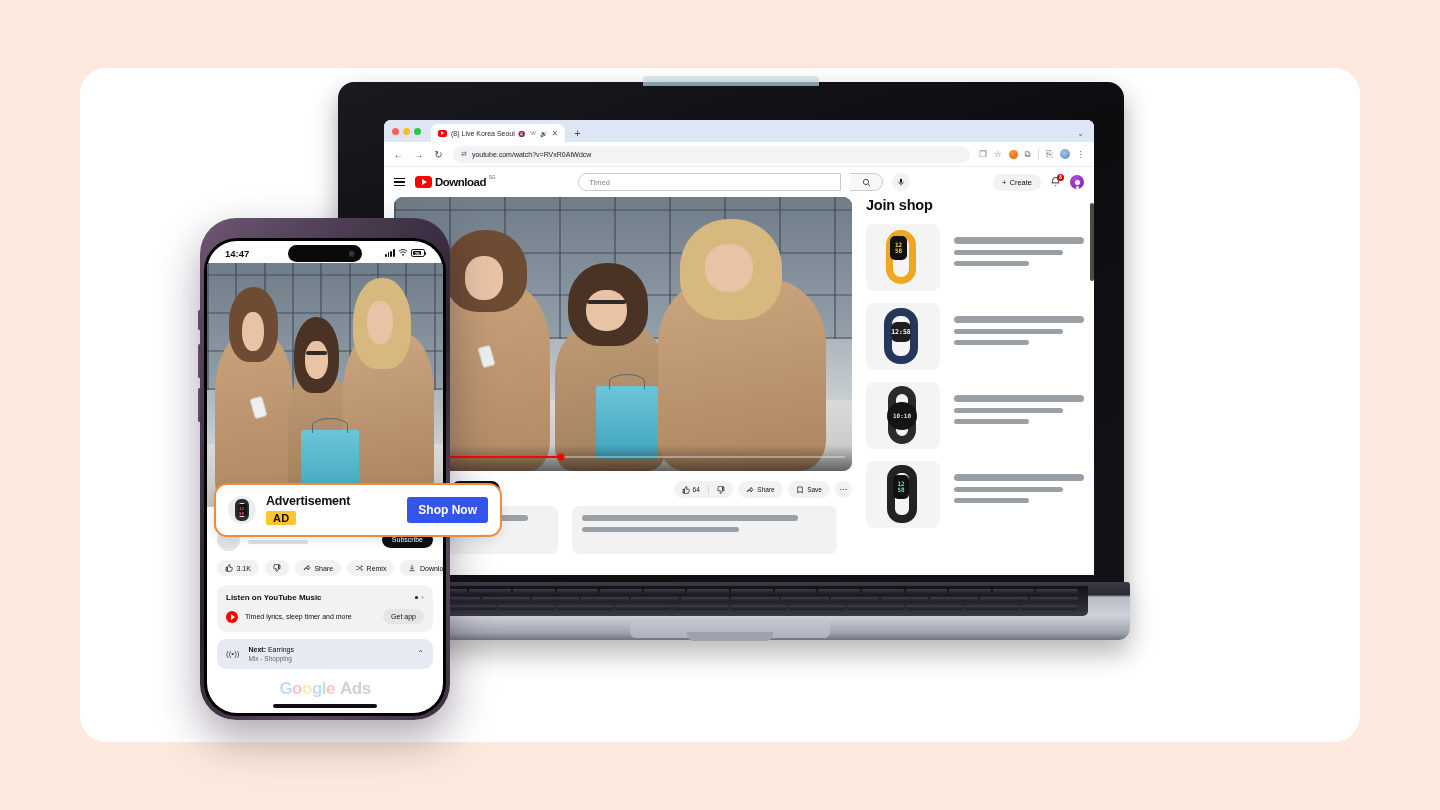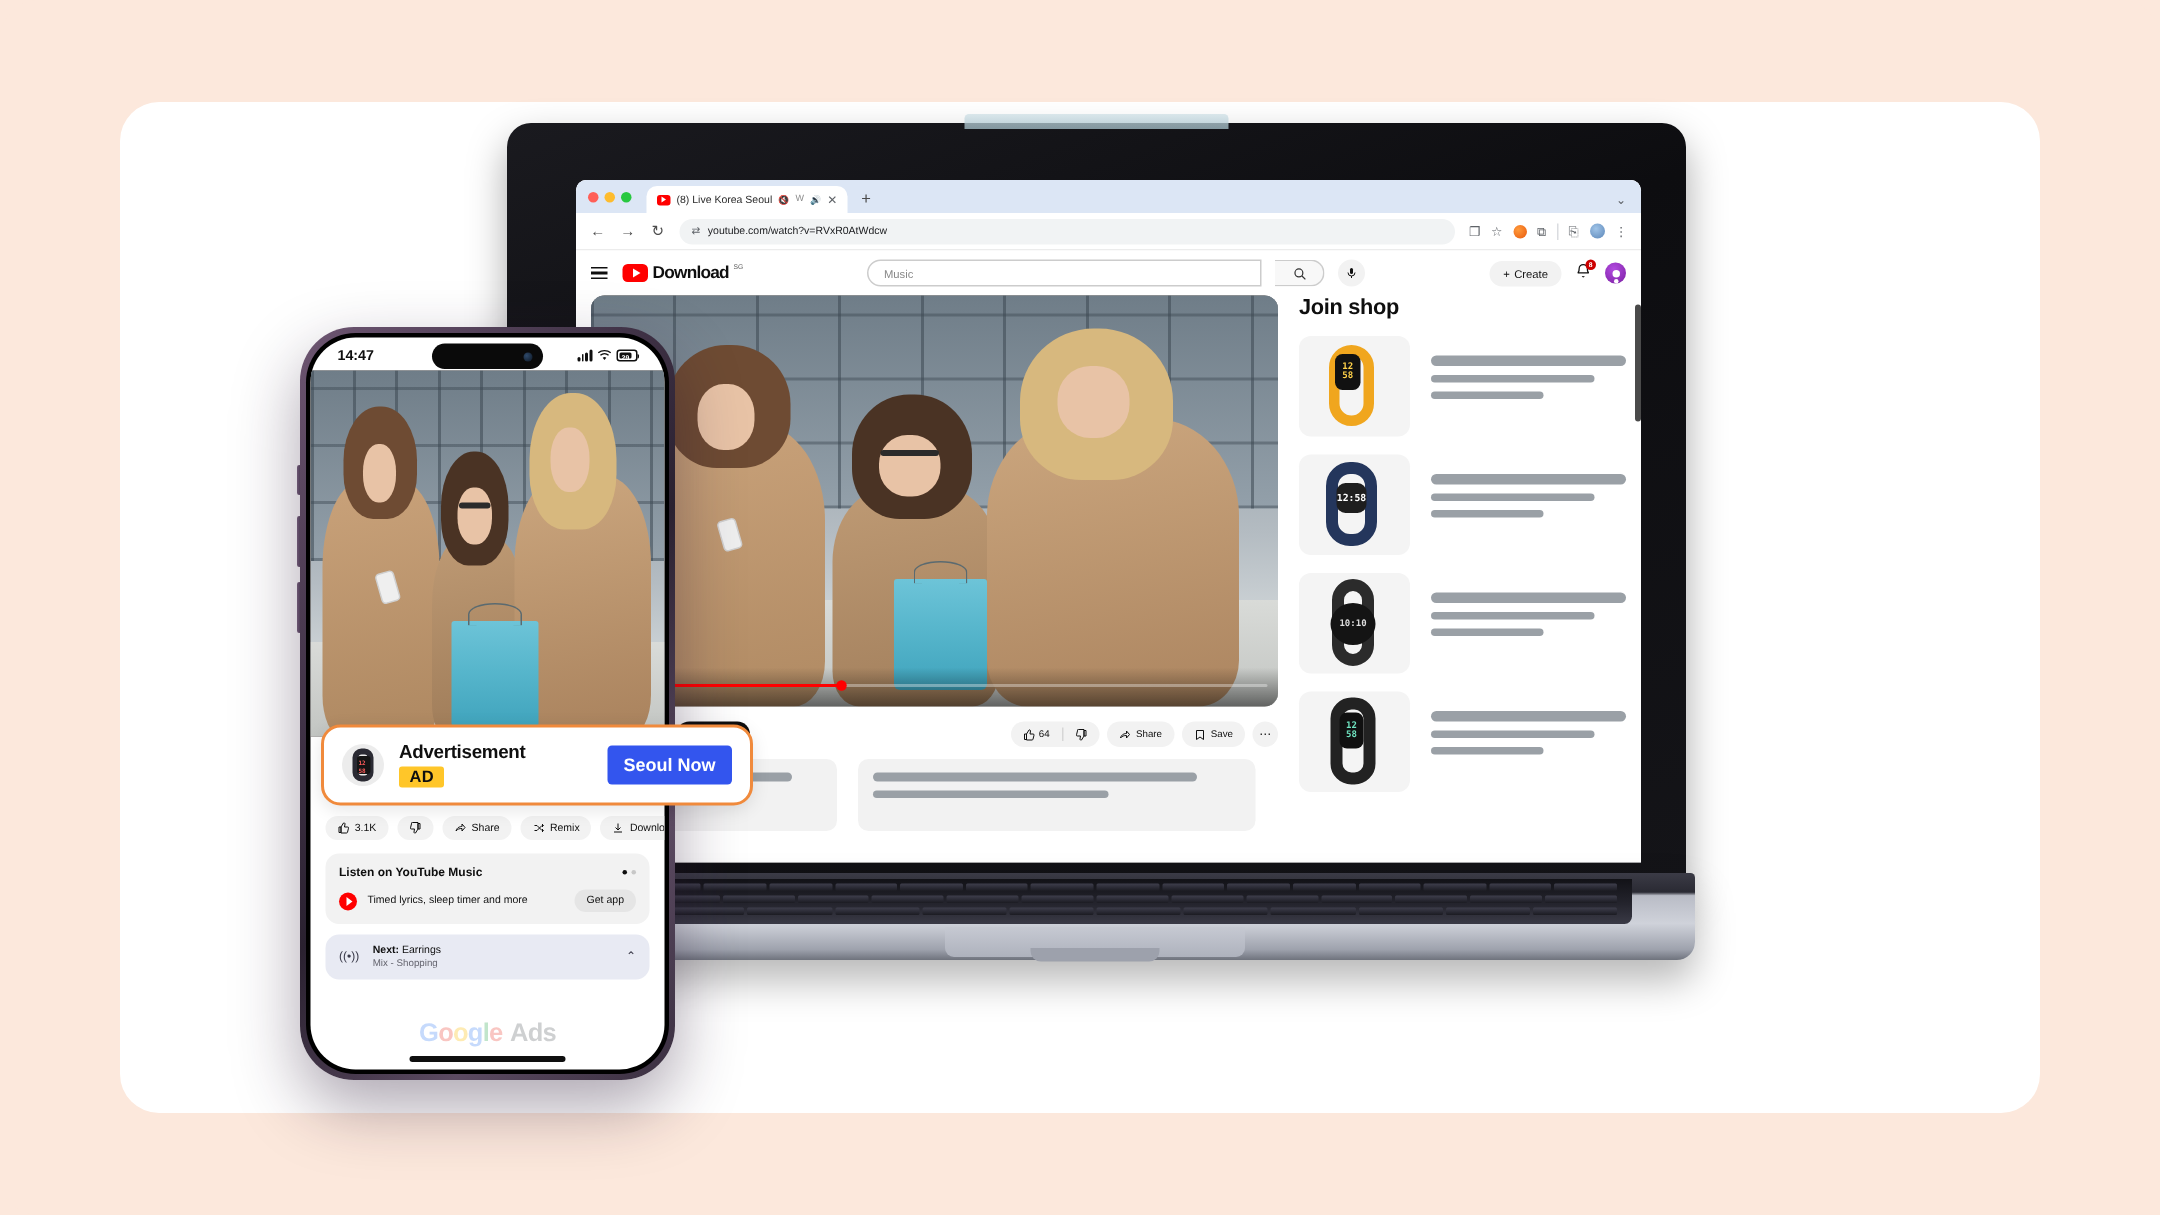--- a/index.html
+++ b/index.html
@@ -248,21 +248,21 @@
 
   
   #phone { position:absolute; left:200px; top:218px; width:250px; height:502px; z-index:20; }
   #phone-shell {
     position:absolute; inset:0; border-radius:36px;
     background: linear-gradient(130deg,#6E5672 0%,#4a3a50 25%,#2a2130 52%,#5B4A61 78%,#3a2f40 100%);
     box-shadow: 0 18px 44px rgba(40,20,50,.38);
     padding:4px;
   }
   #phone-inner {
-    position:absolute; inset:4px; border-radius:33px; background:#000; padding:1px;
+    position:absolute; inset:4px; border-radius:33px; background:#000; padding:1px;margin-top:16px;
   }
   #phone-screen {
     position:absolute; inset:3px; border-radius:30px; background:#fff; overflow:hidden;
   }
   .side-btn { position:absolute; left:-2px; width:3px; border-radius:2px;
      background: linear-gradient(90deg,#7a6480,#4c3d55); }
 
   #phone-status {
     height:22px; display:flex; align-items:center; justify-content:space-between;
     padding: 2px 18px 0; font-size:9.5px; font-weight:600; color:#0f0f0f; position:relative;
@@ -413,21 +413,21 @@
               <i></i>
                 <i></i>
                 <i></i>
             </div>
             <div id="yt-logo">
               <span class="yt-play"></span>
               <span id="yt-wordmark">Download</span>
               <span id="yt-country">SG</span>
             </div>
             <div id="yt-search-wrap">
-              <div id="yt-searchbox">Music</div>
+              <div id="yt-searchbox">Timed</div>
               <div id="yt-search-btn">
                 <svg width="9" height="9" viewBox="0 0 24 24" fill="none" stroke="#333" stroke-width="2.2">
                   <circle cx="10.5" cy="10.5" r="7"></circle>
                     <line x1="16" y1="16" x2="22" y2="22"></line>
                 </svg>
               </div>
               <div id="yt-mic">
                 <svg width="8" height="8" viewBox="0 0 24 24" fill="#0f0f0f">
                   <rect x="9" y="2" width="6" height="12" rx="3"></rect>
                   <path d="M5 11a7 7 0 0 0 14 0" fill="none" stroke="#0f0f0f" stroke-width="2"></path>
@@ -807,16 +807,16 @@
     <div id="ad-banner">
       <div id="ad-avatar">
         <span style="position:absolute;left:7px;top:3px;width:14px;height:22px;border:4px solid #2A2A33;border-radius:6px;"></span>
         <span style="position:absolute;left:10px;top:8px;width:9px;height:12px;border-radius:2px;background:#151515;"></span>
         <span style="position:absolute;left:11px;top:10px;font-size:4px;color:#FF5A5A;font-family:'DejaVu Sans Mono',monospace;font-weight:700;">12<br>58</span>
       </div>
       <div id="ad-text">
         <div id="ad-title">Advertisement</div>
         <span id="ad-badge">AD</span>
       </div>
-      <div id="shop-now-btn">Seoul Now</div>
+      <div id="shop-now-btn">Shop Now</div>
     </div>
   </div>
 </div>
 
 </body></html>

